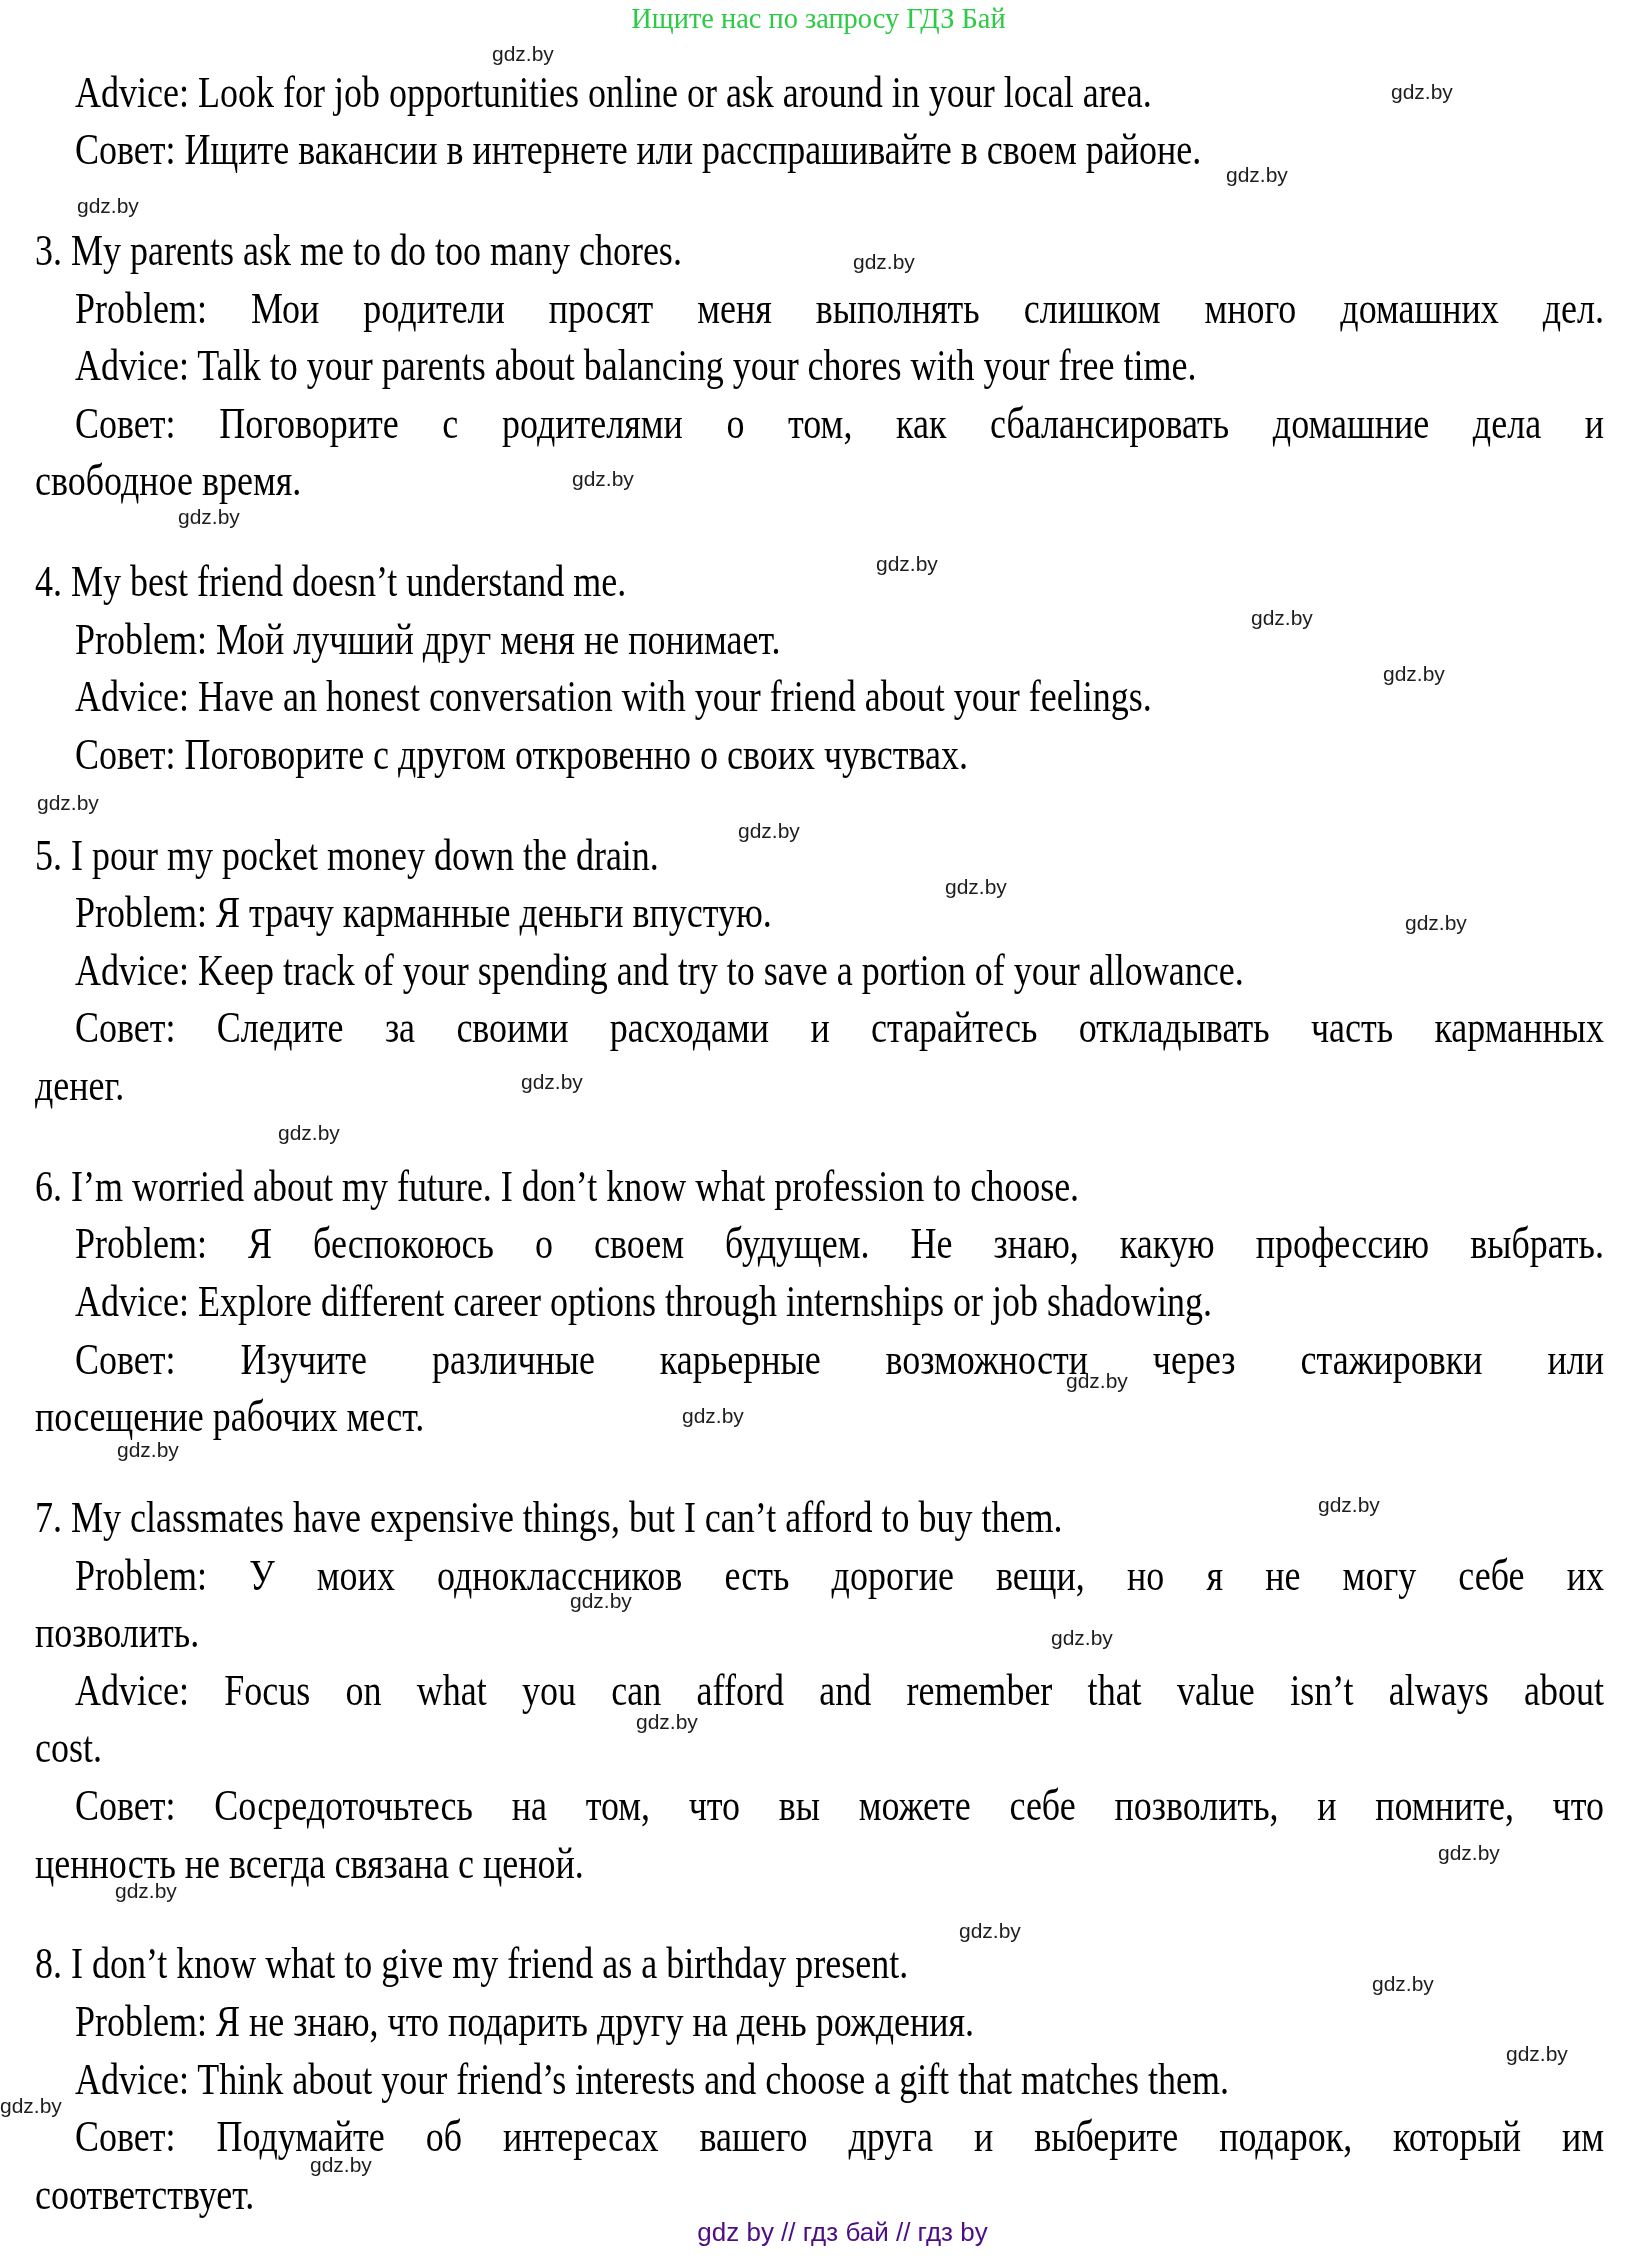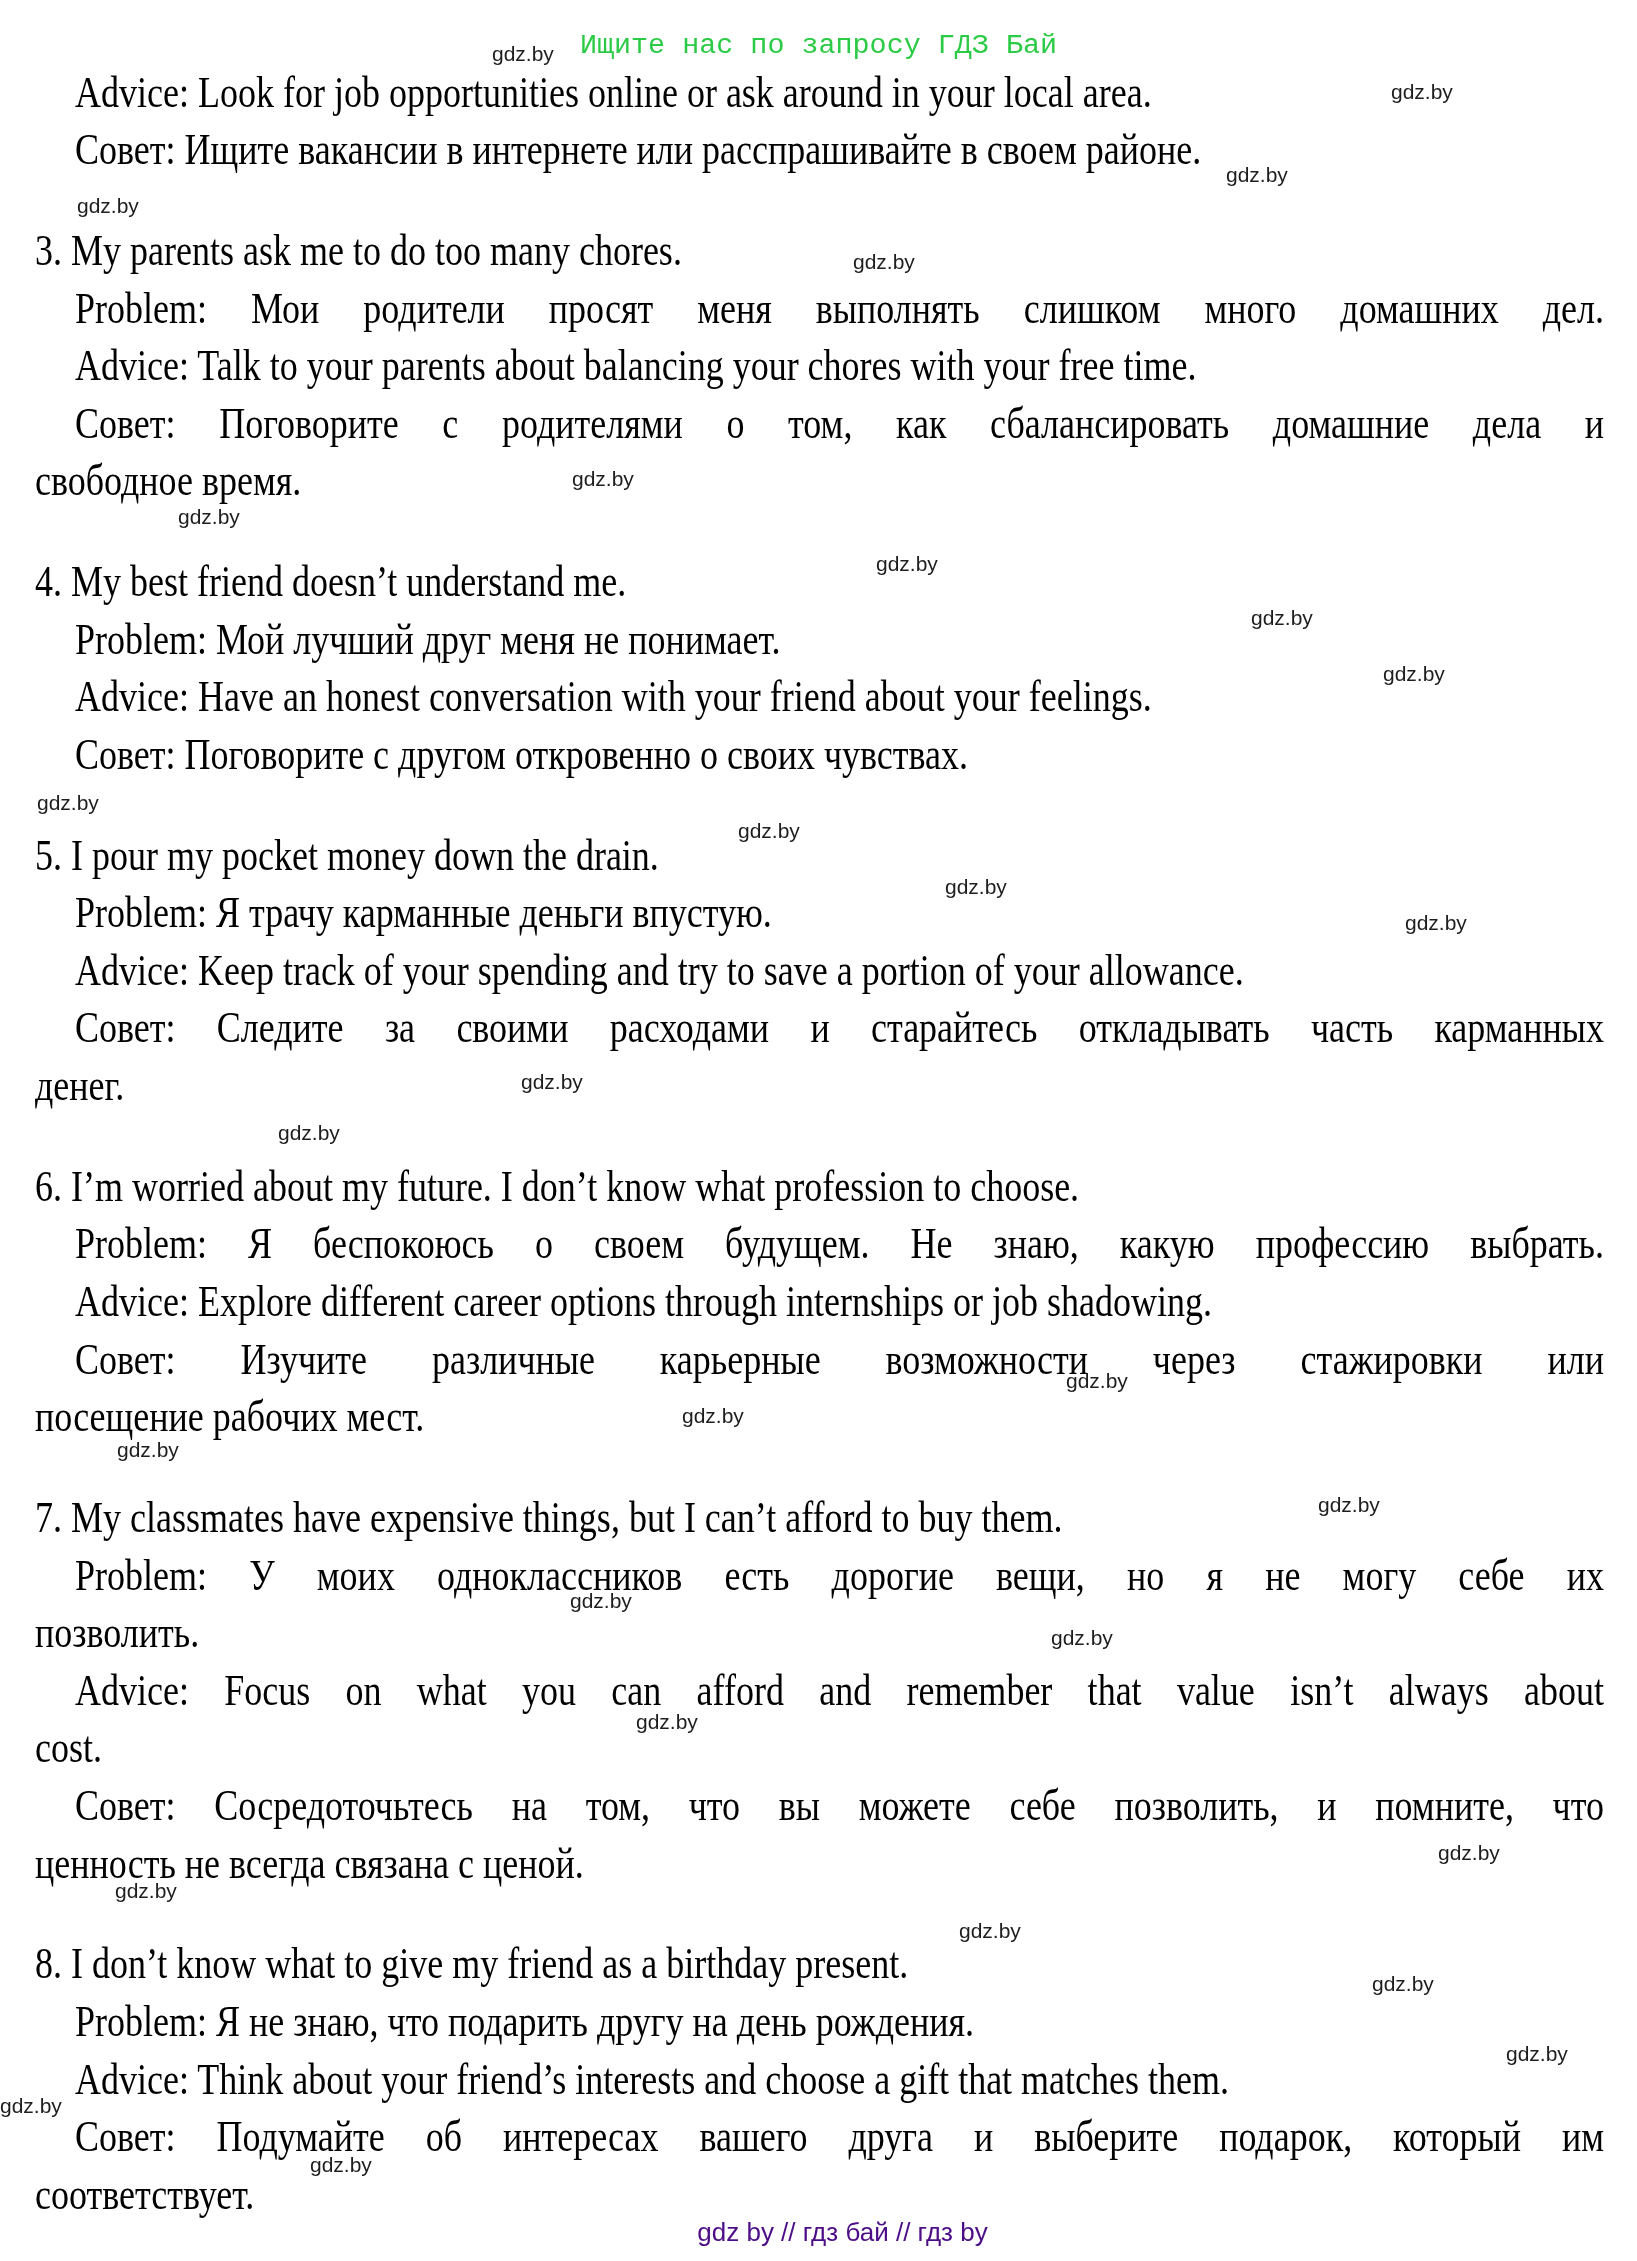--- a/index.html
+++ b/index.html
@@ -9,24 +9,23 @@
     height: 2261px;
     background: #ffffff;
     overflow: hidden;
     font-family: "Liberation Serif", serif;
   }
   .promo-header {
     position: absolute;
     top: 3.1px; left: 0;
     width: 100%;
     text-align: center;
-    font-family: Liberation Mono, monospace;
+    font-family: Liberation Serif, serif;
     font-size: 28.4px;
     font-weight: 400;
-    margin-top: 26px;
   }
   .doc-body { position: absolute; top: 0; left: 0; width: 100%; height: 100%; }
   .line {
     position: absolute;
     color: #000000;
     font-size: 36px;
     white-space: nowrap;
     transform: scaleY(1.25);
     transform-origin: 0 0;
     line-height: 1.1;

